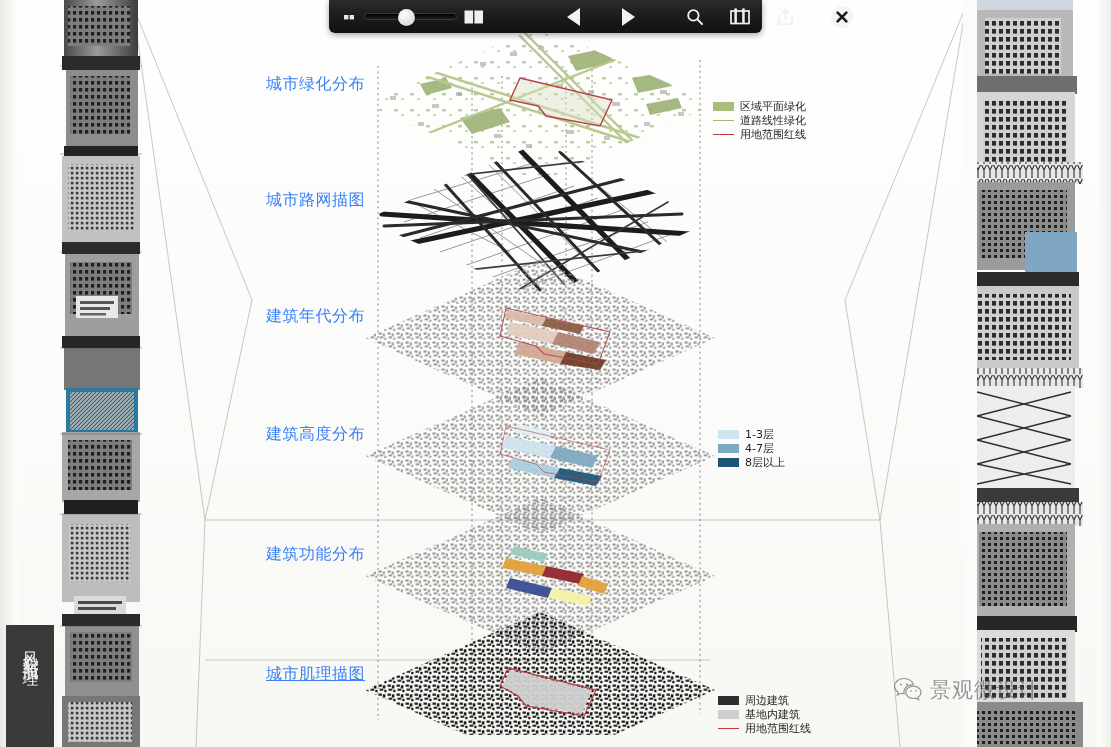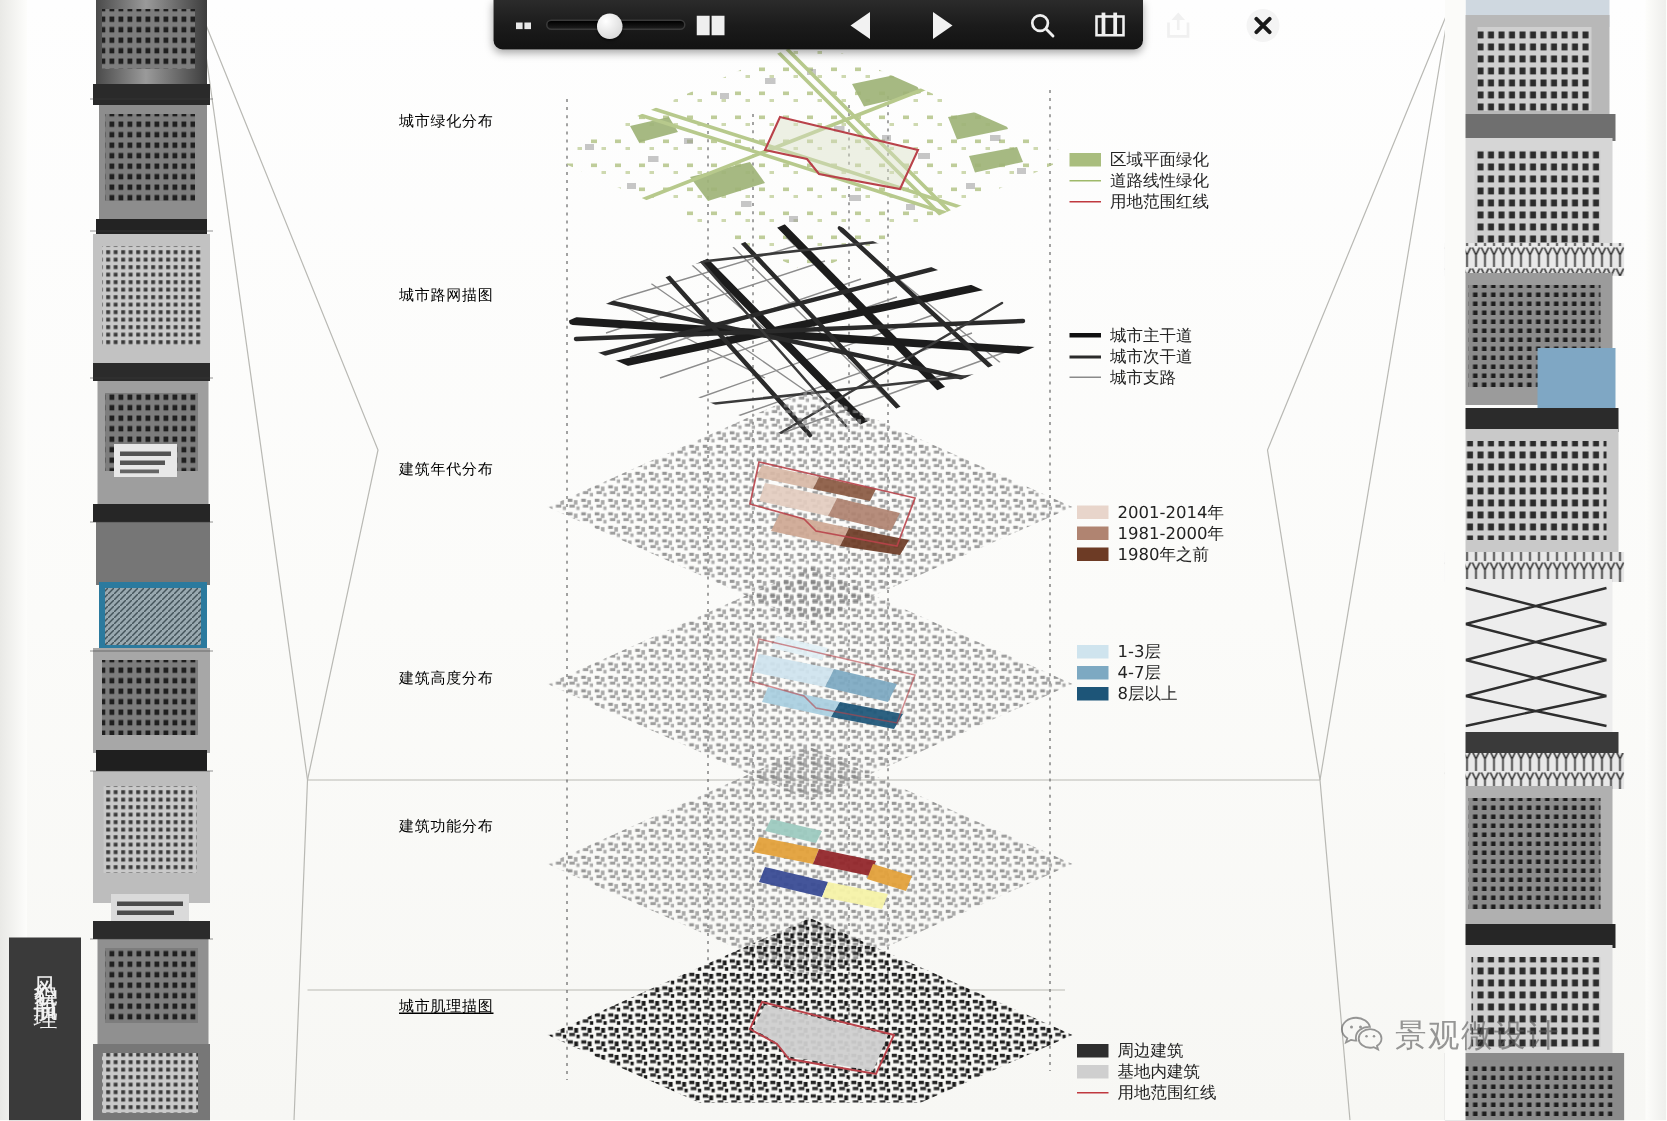--- a/index.html
+++ b/index.html
@@ -37,22 +37,22 @@
   }
   #strip-left  { left: 60px;  top: -4px; width: 82px;  height: 752px; }
   #strip-right { left: 963px; top: -4px; width: 120px; height: 752px; }
 
   
   .layers { position:absolute; left: 360px; top: 20px; width: 360px; height: 715px; }
 
   
   .row-label {
     position: absolute;
-    font-size: 10px;
-    color: #000000;
+    font-size: 16px;
+    color: #3b82f6;
     letter-spacing: 0.5px;
     white-space: nowrap;
     font-family: "DejaVu Sans", "Liberation Sans", sans-serif;
   }
 
   
   .legend { position: absolute; margin-top: 40px; }
   .legend-row {
     display: flex; align-items: center;
     height: 13.6px; margin-bottom: 0.4px;
@@ -428,64 +428,36 @@
           <polygon points="150,58 232,78 222,102 164,92 156,82 142,74"></polygon>
         </g>
         <polygon points="148,56 236,78 224,104 166,94 158,84 140,74" fill="none" stroke="#b9424a" stroke-width="1.3"></polygon>
       </g>
     </g>
   </svg>
 
   <div class="row-label" style="left:266px; top:74px;">城市绿化分布</div>
   <div class="row-label" style="left:266px; top:190px;">城市路网描图</div>
   <div class="row-label" style="left:266px; top:306px;">建筑年代分布</div>
-  <div class="row-label" style="left:266px; top:424px;margin-top:21px;">建筑高度分布</div>
+  <div class="row-label" style="left:266px; top:424px;">建筑高度分布</div>
   <div class="row-label" style="left:266px; top:544px;">建筑功能分布</div>
   <div class="row-label" style="left:266px; top:664px;text-decoration:underline;">城市肌理描图</div>
 
   <div class="legend" id="legend-0" style="left:713px; top:60px;">
       <div class="legend-row">
         <span class="sw" style="background: rgb(169, 189, 126);"></span>
         <span class="lg-text">区域平面绿化</span>
       </div>
       <div class="legend-row">
         <span class="sw-line" style="border-top: 1.3px solid rgb(159, 185, 106);"></span>
         <span class="lg-text">道路线性绿化</span>
       </div>
       <div class="legend-row">
         <span class="sw-line" style="border-top: 1.3px solid rgb(192, 57, 63);"></span>
         <span class="lg-text">用地范围红线</span>
-      </div>
-    </div>
-  <div class="legend" id="legend-1" style="left:713px; top:177px;">
-      <div class="legend-row">
-        <span class="sw-line" style="border-top: 3.4px solid rgb(17, 17, 17);"></span>
-        <span class="lg-text">城市主干道</span>
-      </div>
-      <div class="legend-row">
-        <span class="sw-line" style="border-top: 2.2px solid rgb(43, 43, 43);"></span>
-        <span class="lg-text">城市次干道</span>
-      </div>
-      <div class="legend-row">
-        <span class="sw-line" style="border-top: 1.3px solid rgb(138, 138, 138);"></span>
-        <span class="lg-text">城市支路</span>
-      </div>
-    </div>
-  <div class="legend" id="legend-2" style="left:718px; top:295px;">
-      <div class="legend-row">
-        <span class="sw" style="background: rgb(232, 213, 203);"></span>
-        <span class="lg-text">2001-2014年</span>
-      </div>
-      <div class="legend-row">
-        <span class="sw" style="background: rgb(176, 132, 113);"></span>
-        <span class="lg-text">1981-2000年</span>
-      </div>
-      <div class="legend-row">
-        <span class="sw" style="background: rgb(109, 59, 37);"></span>
-        <span class="lg-text">1980年之前</span>
       </div>
     </div>
   <div class="legend" id="legend-3" style="left:718px; top:388px;text-align:right;">
       <div class="legend-row">
         <span class="sw" style="background: rgb(207, 228, 238);"></span>
         <span class="lg-text">1-3层</span>
       </div>
       <div class="legend-row">
         <span class="sw" style="background: rgb(125, 169, 194);"></span>
         <span class="lg-text">4-7层</span>

